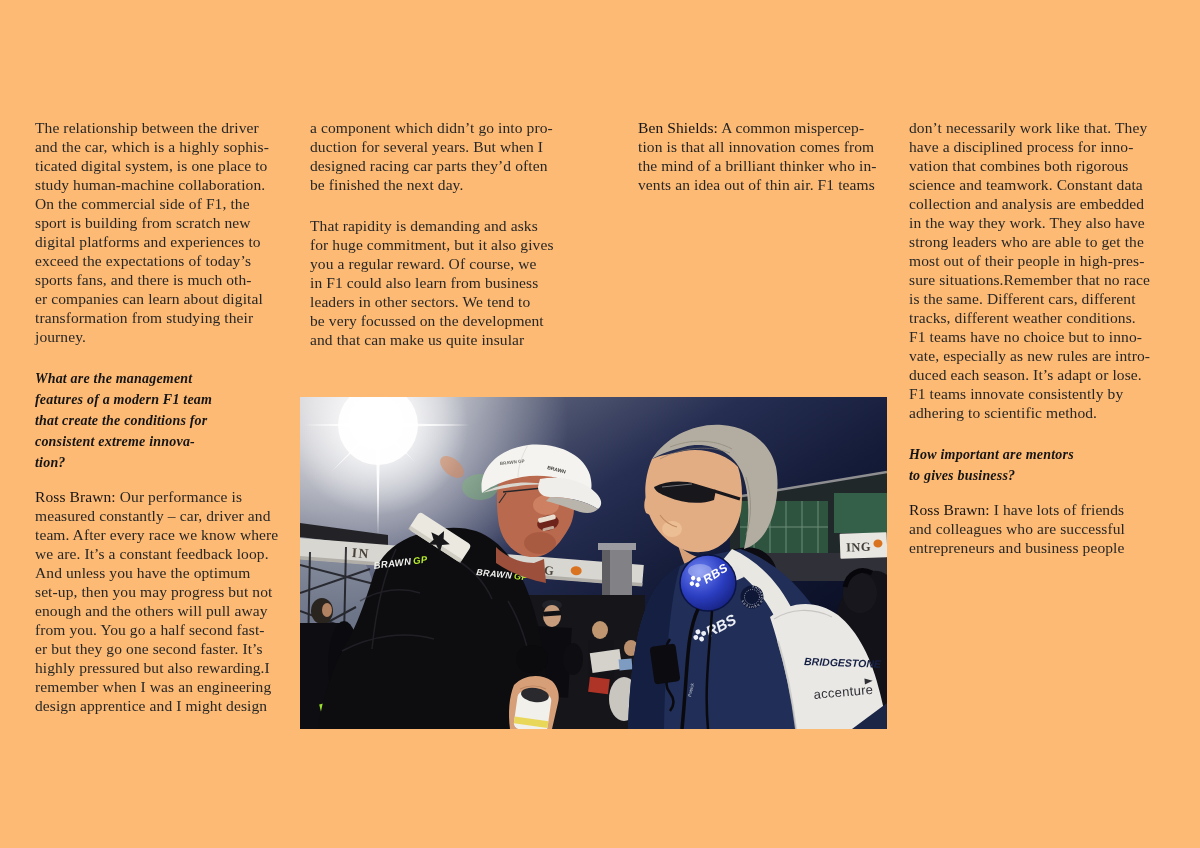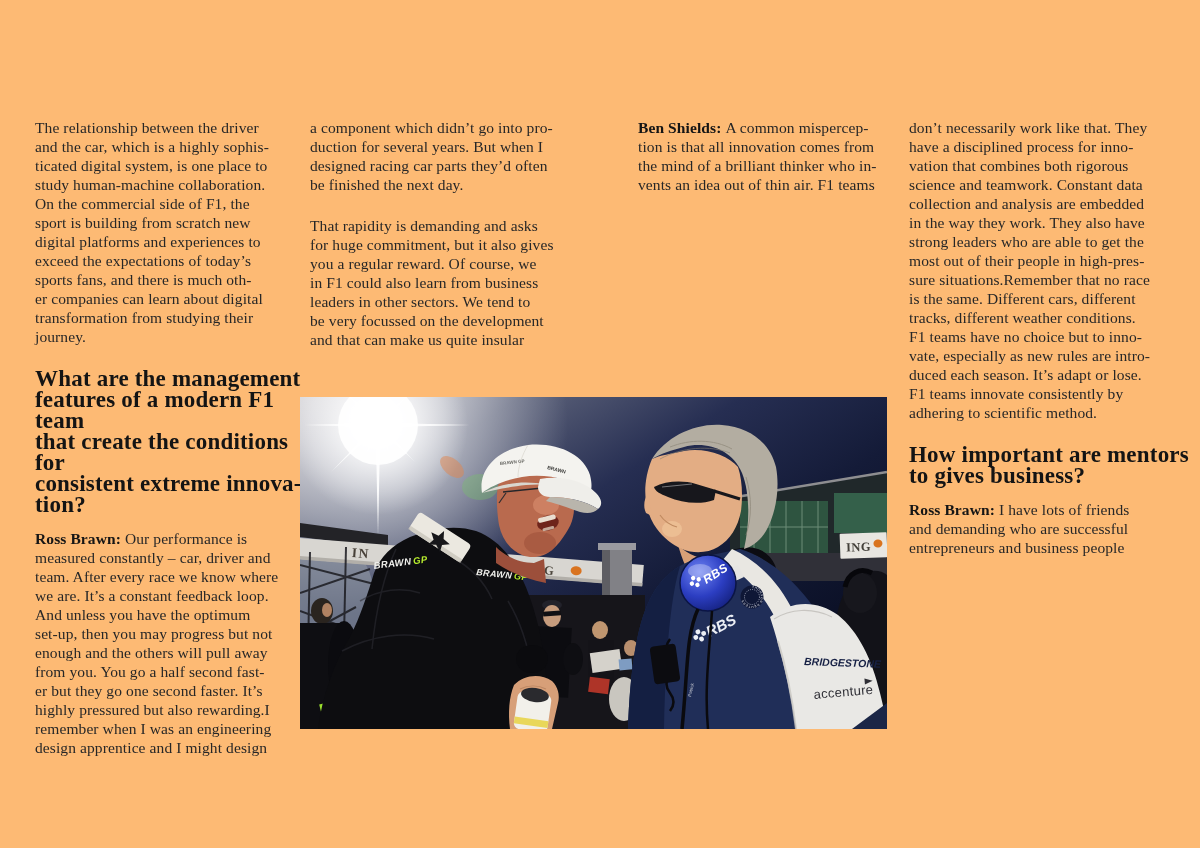--- a/index.html
+++ b/index.html
@@ -3,24 +3,24 @@
 <meta charset="utf-8">
 <title>F1 interview spread</title>
 <style>
   html,body{margin:0;padding:0;}
   body{width:1200px;height:848px;background:#ffffff;overflow:hidden;position:relative;
        font-family:"Liberation Serif","DejaVu Serif",serif;}
   .page{position:absolute;inset:0;background:#fdba74;}
   .col{position:absolute;top:118px;color:#272727;}
   .col p{margin:0 0 22px 0;font-size:15.5px;line-height:19px;white-space:pre-line;
          letter-spacing:.1px;}
-  .question{margin:0 0 14px 0;font-size:23px;line-height:21px;font-weight:bold;
-            color:#141414;white-space:pre-line;letter-spacing:.2px;
+  .question{margin:0 0 14px 0;font-size:14px;line-height:21px;font-weight:bold;
+            font-style:italic;color:#141414;white-space:pre-line;letter-spacing:.2px;
             font-family:"Liberation Serif","DejaVu Serif",serif;}
-  .speaker{font-weight:bold;color:#151515;}
+  .speaker{font-weight:normal;color:#151515;}
   #col1{left:35px;width:272px;}
   #col2{left:310px;width:285px;}
   #col3{left:638px;width:272px;}
   #col4{left:909px;width:288px;}
   .photo{position:absolute;left:300px;top:397px;width:587px;height:332px;margin:0;}
   .photo svg{display:block;width:587px;height:332px;}
   .logo-sans{font-family:"Liberation Sans","DejaVu Sans",sans-serif;}
   .serif-sign{font-family:"Liberation Serif","DejaVu Serif",serif;}
 </style>
 </head>
@@ -94,21 +94,21 @@
 is the same. Different cars, different
 tracks, different weather conditions.
 F1 teams have no choice but to inno-
 vate, especially as new rules are intro-
 duced each season. It’s adapt or lose.
 F1 teams innovate consistently by
 adhering to scientific method.</p>
     <h2 class="question">How important are mentors
 to gives business?</h2>
     <p><strong class="speaker">Ross Brawn: </strong><span>I have lots of friends
-and demanding who are successful
+and colleagues who are successful
 entrepreneurs and business people</span></p>
   </section>
 
   <figure class="photo">
     <svg viewBox="0 0 587 332" xmlns="http://www.w3.org/2000/svg">
       <defs>
         <linearGradient id="sky" x1="0" y1="0" x2="0.85" y2="0.75">
           <stop offset="0" stop-color="#b5b3ba"></stop>
             <stop offset="0.25" stop-color="#5b6179"></stop>
           <stop offset="0.5" stop-color="#262e52"></stop>

